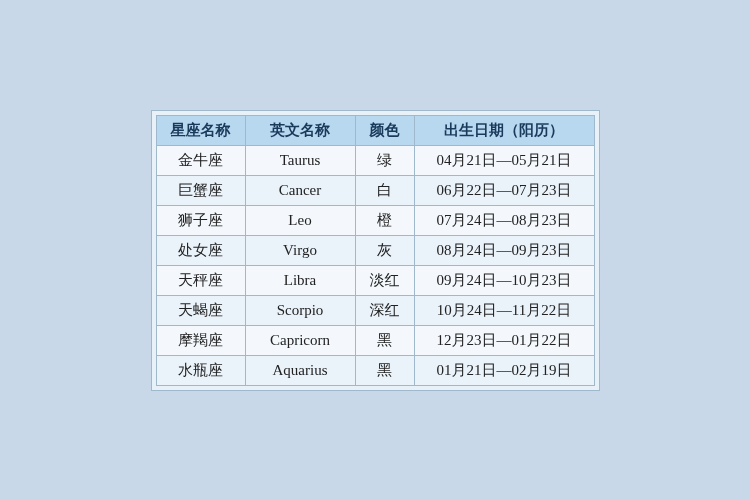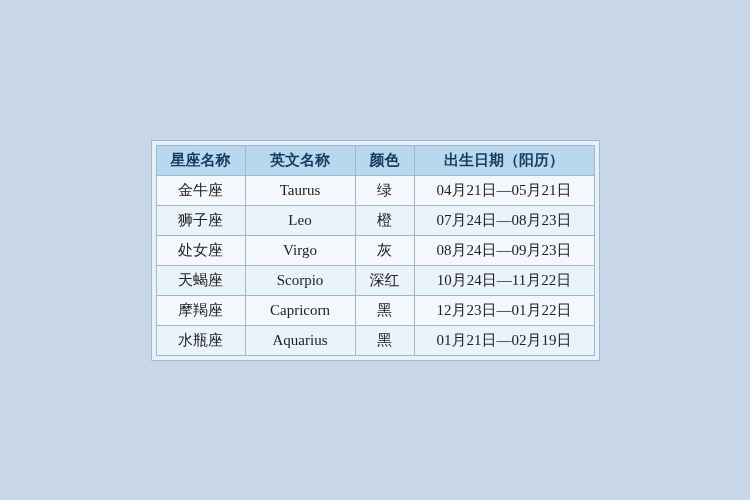--- a/index.html
+++ b/index.html
@@ -74,30 +74,42 @@
       </tr>
     </thead>
     <tbody id="table-body">
         <tr>
           <td>金牛座</td>
           <td>Taurus</td>
           <td>绿</td>
           <td>04月21日—05月21日</td>
         </tr>
         <tr>
+          <td>巨蟹座</td>
+          <td>Cancer</td>
+          <td>白</td>
+          <td>06月22日—07月23日</td>
+        </tr>
+        <tr>
           <td>狮子座</td>
           <td>Leo</td>
           <td>橙</td>
           <td>07月24日—08月23日</td>
         </tr>
         <tr>
           <td>处女座</td>
           <td>Virgo</td>
           <td>灰</td>
           <td>08月24日—09月23日</td>
+        </tr>
+        <tr>
+          <td>天秤座</td>
+          <td>Libra</td>
+          <td>淡红</td>
+          <td>09月24日—10月23日</td>
         </tr>
         <tr>
           <td>天蝎座</td>
           <td>Scorpio</td>
           <td>深红</td>
           <td>10月24日—11月22日</td>
         </tr>
         <tr>
           <td>摩羯座</td>
           <td>Capricorn</td>

